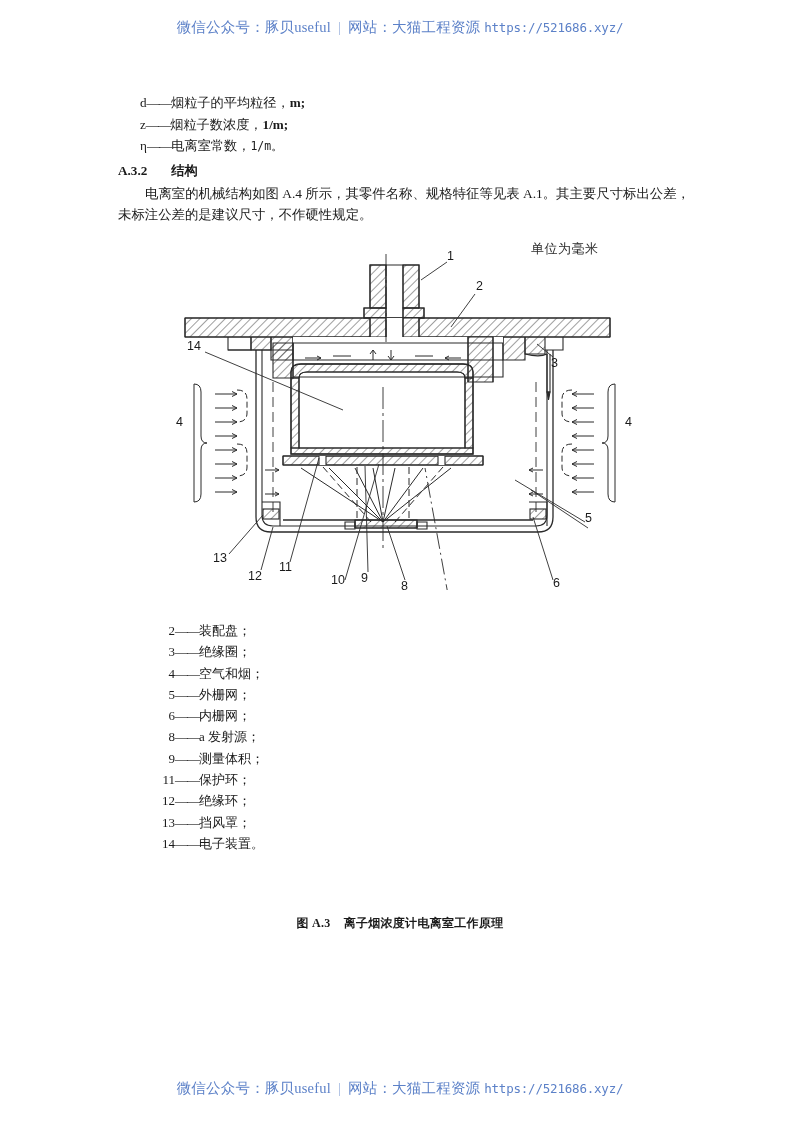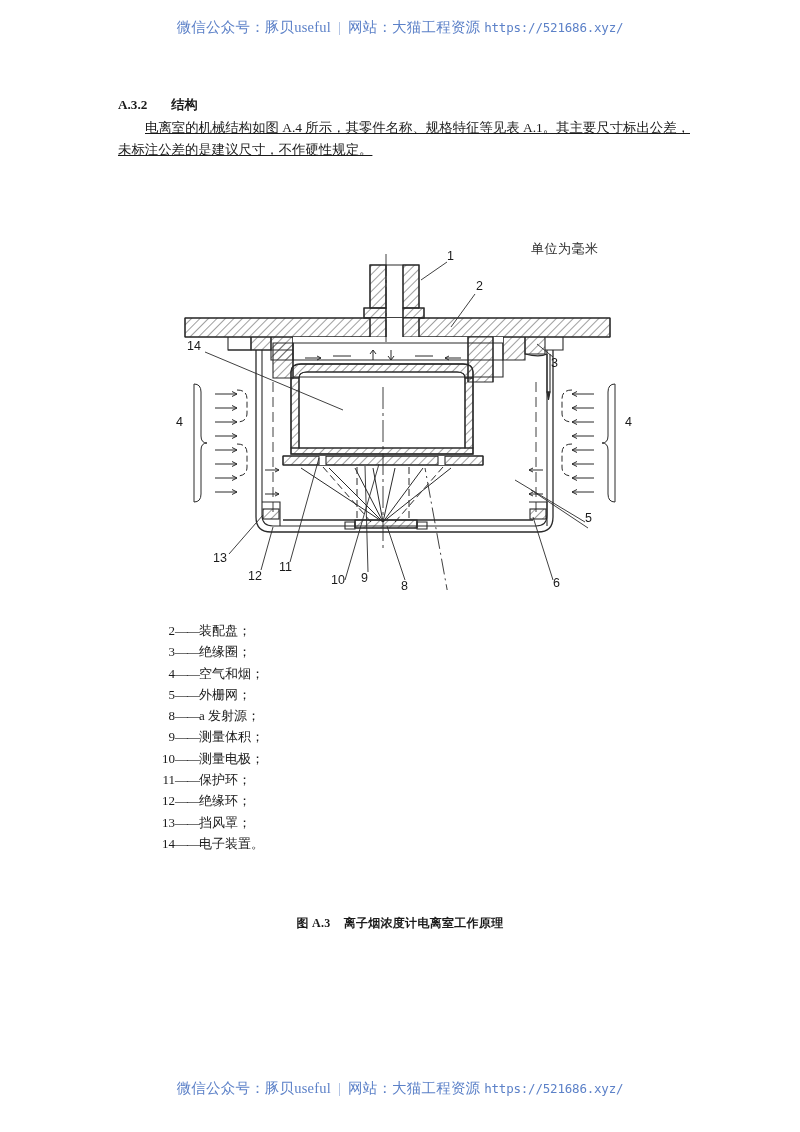--- a/index.html
+++ b/index.html
@@ -83,21 +83,20 @@
   }
   .sec-head .num { font-family: "Liberation Serif", serif; }
   .sec-head .ttl { margin-left: 24px; }
 
   .para {
     font-size: 13.4px;
     line-height: 21.5px;
     text-align: justify;
     text-indent: 27px;
     margin-top: 1px;
-    text-decoration: underline;
   }
 
   
   .figure {
     position: absolute;
     left: 133px;
     top: 232px;
     width: 548px;
     height: 358px;
     background: #ffffff;
@@ -153,20 +152,31 @@
 <body>
 
 <div class="page">
 
   <div class="watermark top">
     <span>微信公众号：豚贝useful</span><span class="wm-sep">|</span><span>网站：大猫工程资源</span> <span class="wm-url">https://521686.xyz/</span>
   </div>
 
   <div class="content">
 
+    <div class="deflist">
+      <div class="defline">
+        <span class="sym">d</span><span class="dash">——</span><span>烟粒子的平均粒径，</span><span class="unit">m;</span>
+      </div>
+      <div class="defline">
+        <span class="sym">z</span><span class="dash">——</span><span>烟粒子数浓度，</span><span class="unit">1/m;</span>
+      </div>
+      <div class="defline">
+        <span class="sym">η</span><span class="dash">——</span><span>电离室常数，</span><span class="unit-reg">1/m。</span>
+      </div>
+    </div>
 
     <div class="sec-head">
       <span class="num">A.3.2</span><span class="ttl">结构</span>
     </div>
 
     <div class="para">电离室的机械结构如图 A.4 所示，其零件名称、规格特征等见表 A.1。其主要尺寸标出公差，未标注公差的是建议尺寸，不作硬性规定。</div>
   </div>
 
   <div class="figure">
     <div class="unit-note">单位为毫米</div>
@@ -414,23 +424,23 @@
         <text x="54" y="118">14</text>
       </g>
     </svg>
   </div>
 
   <div class="legend">
     <div class="legend-item"><span class="lnum">2</span><span class="ldash">——</span><span class="llabel">装配盘；</span></div>
     <div class="legend-item"><span class="lnum">3</span><span class="ldash">——</span><span class="llabel">绝缘圈；</span></div>
     <div class="legend-item"><span class="lnum">4</span><span class="ldash">——</span><span class="llabel">空气和烟；</span></div>
     <div class="legend-item"><span class="lnum">5</span><span class="ldash">——</span><span class="llabel">外栅网；</span></div>
+    <div class="legend-item"><span class="lnum">6</span><span class="ldash">——</span><span class="llabel">内栅网；</span></div>
     <div class="legend-item"><span class="lnum">8</span><span class="ldash">——</span><span class="llabel">a 发射源；</span></div>
     <div class="legend-item"><span class="lnum">9</span><span class="ldash">——</span><span class="llabel">测量体积；</span></div>
-    <div class="legend-item"><span class="lnum">10</span><span class="ldash">——</span><span class="llabel">测量电极；</span></div>
     <div class="legend-item"><span class="lnum">11</span><span class="ldash">——</span><span class="llabel">保护环；</span></div>
     <div class="legend-item"><span class="lnum">12</span><span class="ldash">——</span><span class="llabel">绝缘环；</span></div>
     <div class="legend-item"><span class="lnum">13</span><span class="ldash">——</span><span class="llabel">挡风罩；</span></div>
     <div class="legend-item"><span class="lnum">14</span><span class="ldash">——</span><span class="llabel">电子装置。</span></div>
   </div>
 
   <div class="caption">
     <span class="cap-no">图 A.3</span><span>离子烟浓度计电离室工作原理</span>
   </div>
 

